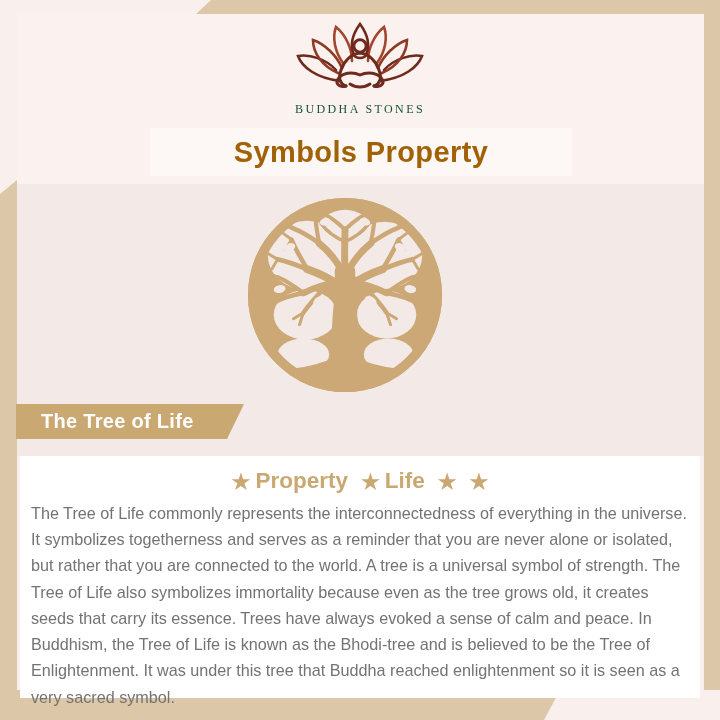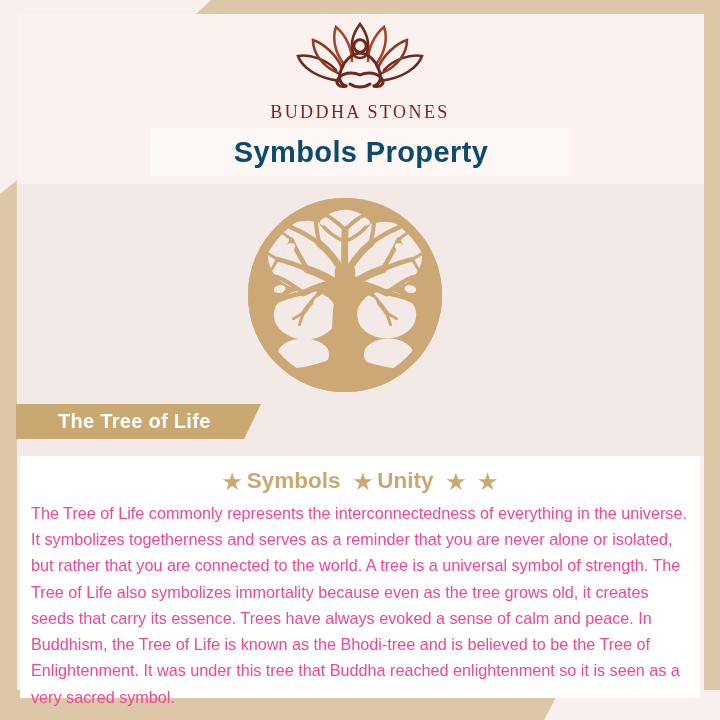--- a/index.html
+++ b/index.html
@@ -89,43 +89,43 @@
     z-index: 6;
   }
   .logo-mark {
     display: block;
     margin: 0 auto;
   }
   .logo-word {
     display: block;
     margin-top: 4px;
     font-family: "Liberation Serif", serif;
-    font-size: 18px;
+    font-size: 12px;
     letter-spacing: 2.4px;
-    color: #7f1d1d;
+    color: #14532d;
     font-weight: 400;
   }
 
   
   .title-banner {
     position: absolute;
     left: 150px;
     top: 128px;
     width: 422px;
     height: 48px;
     background: #fdf8f6;
     z-index: 6;
     display: flex;
     align-items: center;
     justify-content: center;
   }
   .title-banner .title-text {
     font-size: 29px;
     font-weight: bold;
-    color: #0c4a6e;
+    color: #a16207;
     letter-spacing: 0.4px;
     text-align: center;
   }
 
   
   .emblem {
     position: absolute;
     left: 246px;
     top: 196px;
     width: 198px;
@@ -138,21 +138,20 @@
     position: absolute;
     left: 16px;
     top: 404px;
     width: 228px;
     height: 35px;
     background: #c9a872;
     clip-path: polygon(0 0, 100% 0, calc(100% - 17px) 100%, 0 100%);
     z-index: 7;
     display: flex;
     align-items: center;
-    padding-left: 17px;
   }
   .ribbon .ribbon-text {
     color: #ffffff;
     font-size: 20px;
     font-weight: bold;
     padding-left: 25px;
     letter-spacing: 0.3px;
   }
 
   
@@ -188,21 +187,21 @@
     font-size: 21px;
     line-height: 1;
     color: #c9a872;
   }
 
   .body-copy {
     margin-top: 6px;
     padding: 0 3px;
     font-size: 16.2px;
     line-height: 1.62;
-    color: #ec4899;
+    color: #737373;
     text-align: left;
     font-weight: 500;
   }
 </style>
 </head>
 <body>
 
 <div id="page">
 
   <div class="frame-top"></div>
@@ -361,25 +360,25 @@
 
   <div class="ribbon">
     <span class="ribbon-text">The Tree of Life</span>
   </div>
 
   <div class="content-panel">
 
     <div class="keywords">
       <span class="kw">
         <span class="star">★</span>
-        <span>Symbols</span>
+        <span>Property</span>
       </span>
       <span class="kw">
         <span class="star">★</span>
-        <span>Unity</span>
+        <span>Life</span>
       </span>
       <span class="kw">
         <span class="star">★</span>
       </span>
       <span class="kw">
         <span class="star">★</span>
       </span>
     </div>
 
     <p class="body-copy">The Tree of Life commonly represents the interconnectedness of everything in the universe. It symbolizes togetherness and serves as a reminder that you are never alone or isolated, but rather that you are connected to the world. A tree is a universal symbol of strength. The Tree of Life also symbolizes immortality because even as the tree grows old, it creates seeds that carry its essence. Trees have always evoked a sense of calm and peace. In Buddhism, the Tree of Life is known as the Bhodi-tree and is believed to be the Tree of Enlightenment. It was under this tree that Buddha reached enlightenment so it is seen as a very sacred symbol.</p>

